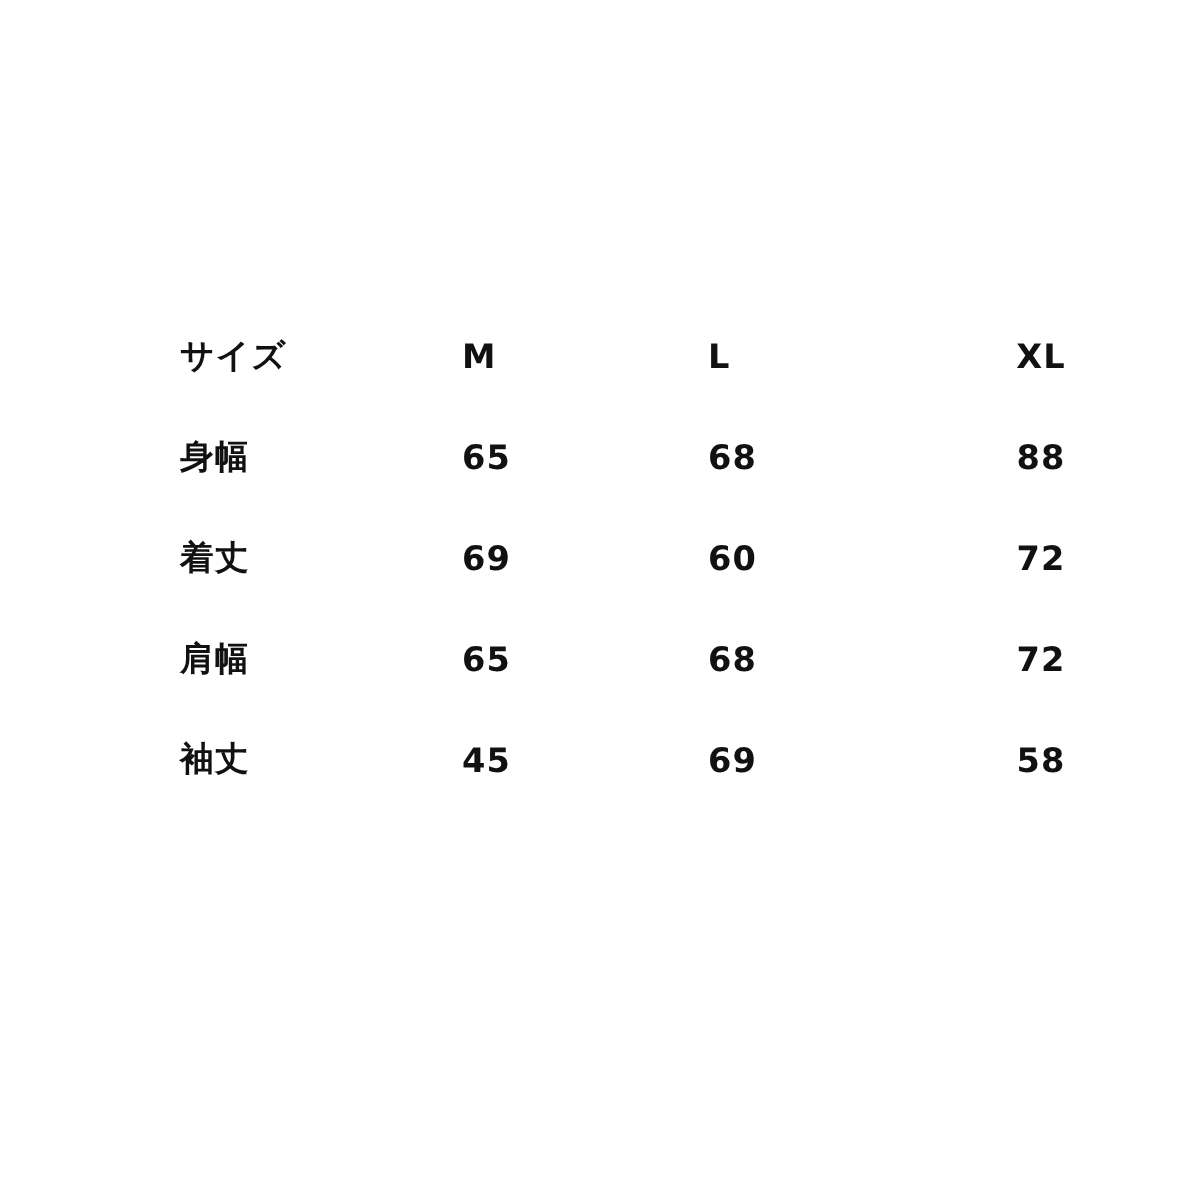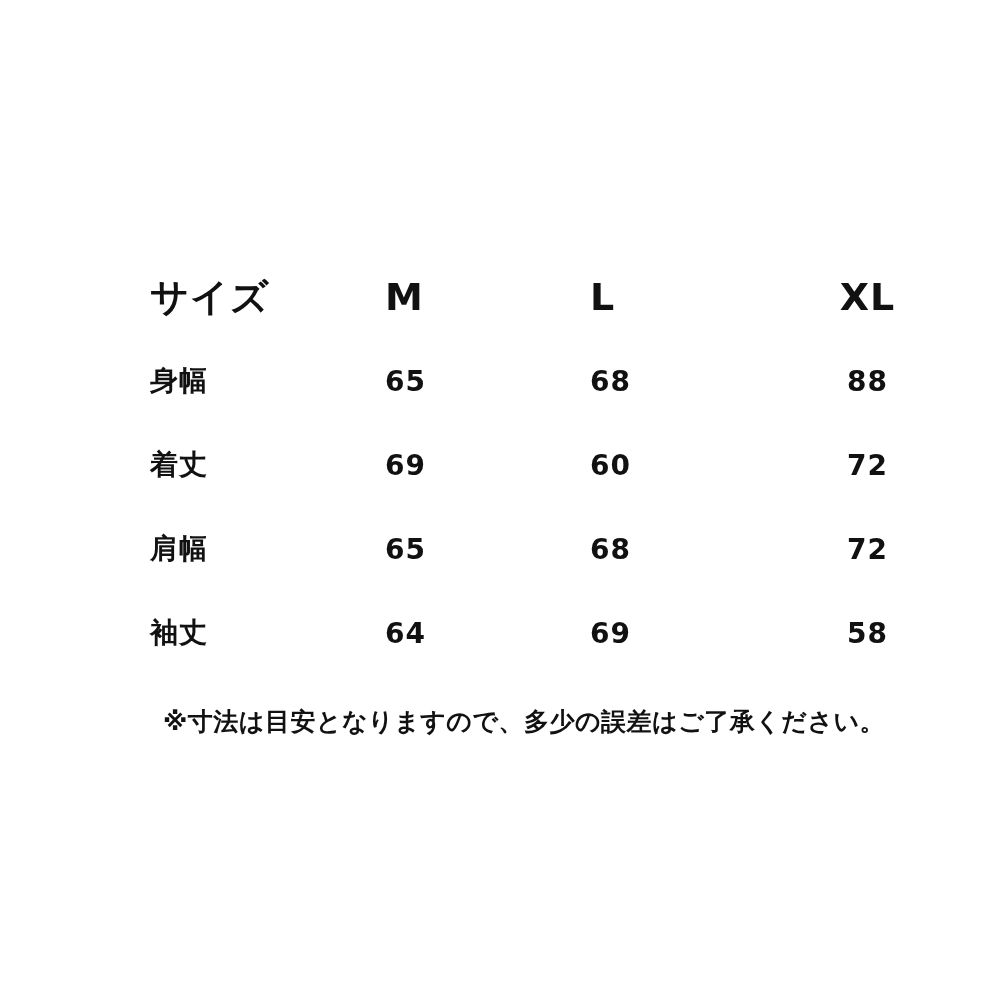--- a/index.html
+++ b/index.html
@@ -38,21 +38,21 @@
     color: #111111;
     white-space: nowrap;
   }
   .col-label { width: 235px; text-align: left; }
   .col-m     { width: 205px; text-align: left; padding-left: 228px; }
   .col-l     { width: 185px; text-align: left; padding-left: 0px; }
   .col-xl    { width: 185px; text-align: center; padding-left: 0px; }
 
   
   .size-table tr.header-row td {
-    font-size: 38px;
+    font-size: 28px;
   }
 
   .note {
     position: absolute;
     left: 163px;
     top: 705px;
     width: 720px;
     font-size: 25px;
     font-weight: 700;
     letter-spacing: 0.5px;
@@ -86,22 +86,21 @@
         <td class="col-xl">72</td>
       </tr>
       <tr>
         <td class="col-label">肩幅</td>
         <td class="col-m">65</td>
         <td class="col-l">68</td>
         <td class="col-xl">72</td>
       </tr>
       <tr>
         <td class="col-label">袖丈</td>
-        <td class="col-m">64</td>
+        <td class="col-m">45</td>
         <td class="col-l">69</td>
         <td class="col-xl">58</td>
       </tr>
     </tbody>
   </table>
 
-  <div class="note">※寸法は目安となりますので、多少の誤差はご了承ください。</div>
 
 </div>
 
 </body></html>

